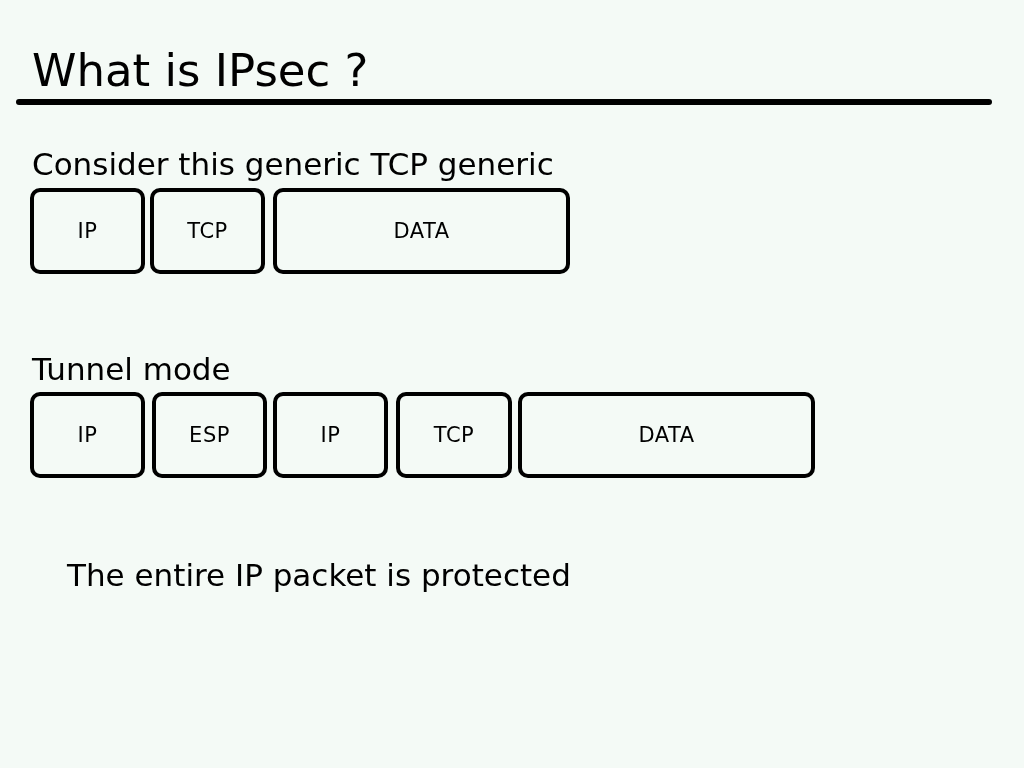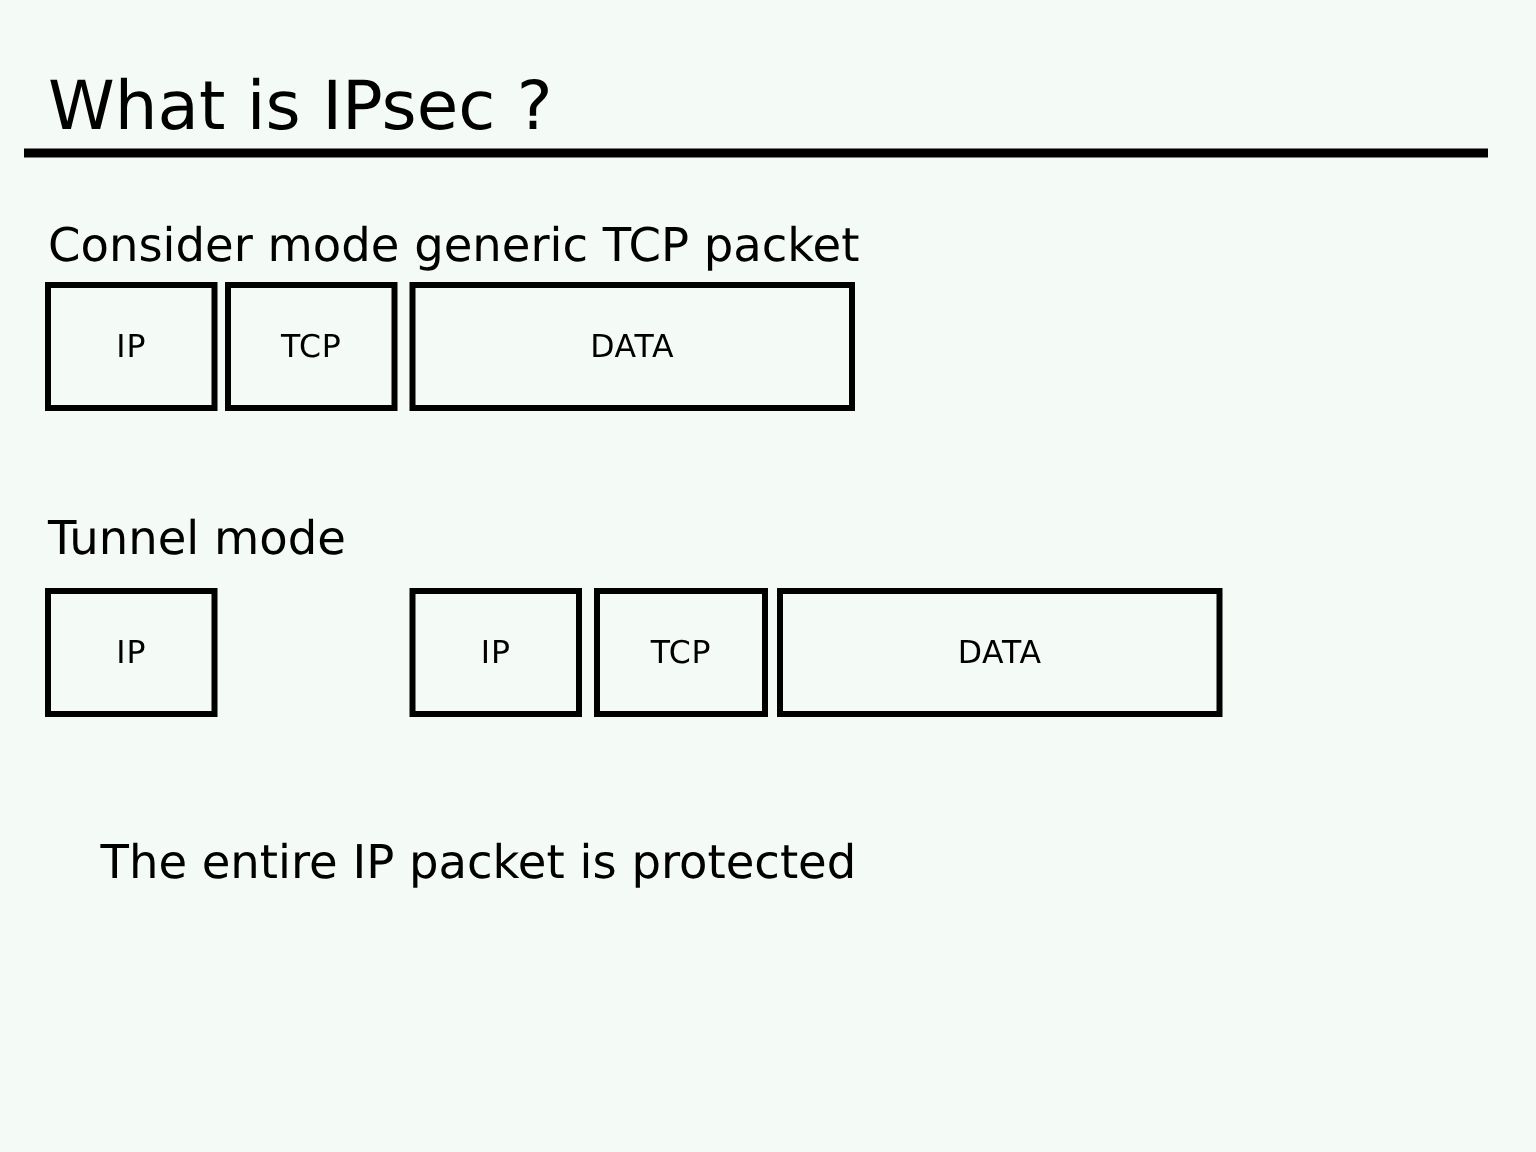--- a/index.html
+++ b/index.html
@@ -1,19 +1,19 @@
 <!DOCTYPE html>
 <html style="--bg: #f4faf6; --ink: #000000;"><head>
 <meta charset="utf-8">
 <style>
   :root {
     --bg: #f4faf6;
     --ink: #000000;
   }
-  * { margin: 0; padding: 0; box-sizing: border-box; }
+  * { margin: 0; padding: 0; box-sizing: border-box; border-radius: 10px; }
   html, body { width: 1024px; height: 768px; }
   body {
     background: var(--bg);
     font-family: "DejaVu Sans", "Liberation Sans", sans-serif;
     color: var(--ink);
   }
   .slide {
     position: relative;
     width: 1024px;
     height: 768px;
@@ -37,21 +37,21 @@
     background: var(--ink);
   }
   .caption {
     position: absolute;
     left: 32px;
     font-size: 31px;
     line-height: 1.0;
     white-space: nowrap;
   }
   .caption-1 { top: 149px; }
-  .caption-2 { top: 344px; }
+  .caption-2 { top: 354px; }
   .footer-line { top: 560px; margin-left: 35px; }
   .packet-row {
     position: absolute;
     left: 0;
     width: 896px;
     height: 86px;
   }
   .row-1 { top: 188px; }
   .row-2 { top: 392px; }
   .pbox {
@@ -82,40 +82,43 @@
 </style>
 </head>
 <body>
 
 <div class="slide">
 
   <div class="slide-title">What is IPsec ?</div>
 
   <div class="title-divider"></div>
 
-  <div class="caption caption-1">Consider mode generic TCP packet</div>
+  <div class="caption caption-1">Consider this generic TCP generic</div>
 
   <div class="packet-row row-1">
     <div class="pbox r1-b1">
       <span class="plabel">IP</span>
     </div>
     <div class="pbox r1-b2">
       <span class="plabel">TCP</span>
     </div>
     <div class="pbox r1-b3">
       <span class="plabel">DATA</span>
     </div>
   </div>
 
   <div class="caption caption-2">Tunnel mode</div>
 
   <div class="packet-row row-2">
     <div class="pbox r2-b1">
       <span class="plabel">IP</span>
     </div>
+    <div class="pbox r2-b2">
+      <span class="plabel">ESP</span>
+    </div>
     <div class="pbox r2-b3">
       <span class="plabel">IP</span>
     </div>
     <div class="pbox r2-b4">
       <span class="plabel">TCP</span>
     </div>
     <div class="pbox r2-b5">
       <span class="plabel">DATA</span>
     </div>
   </div>

